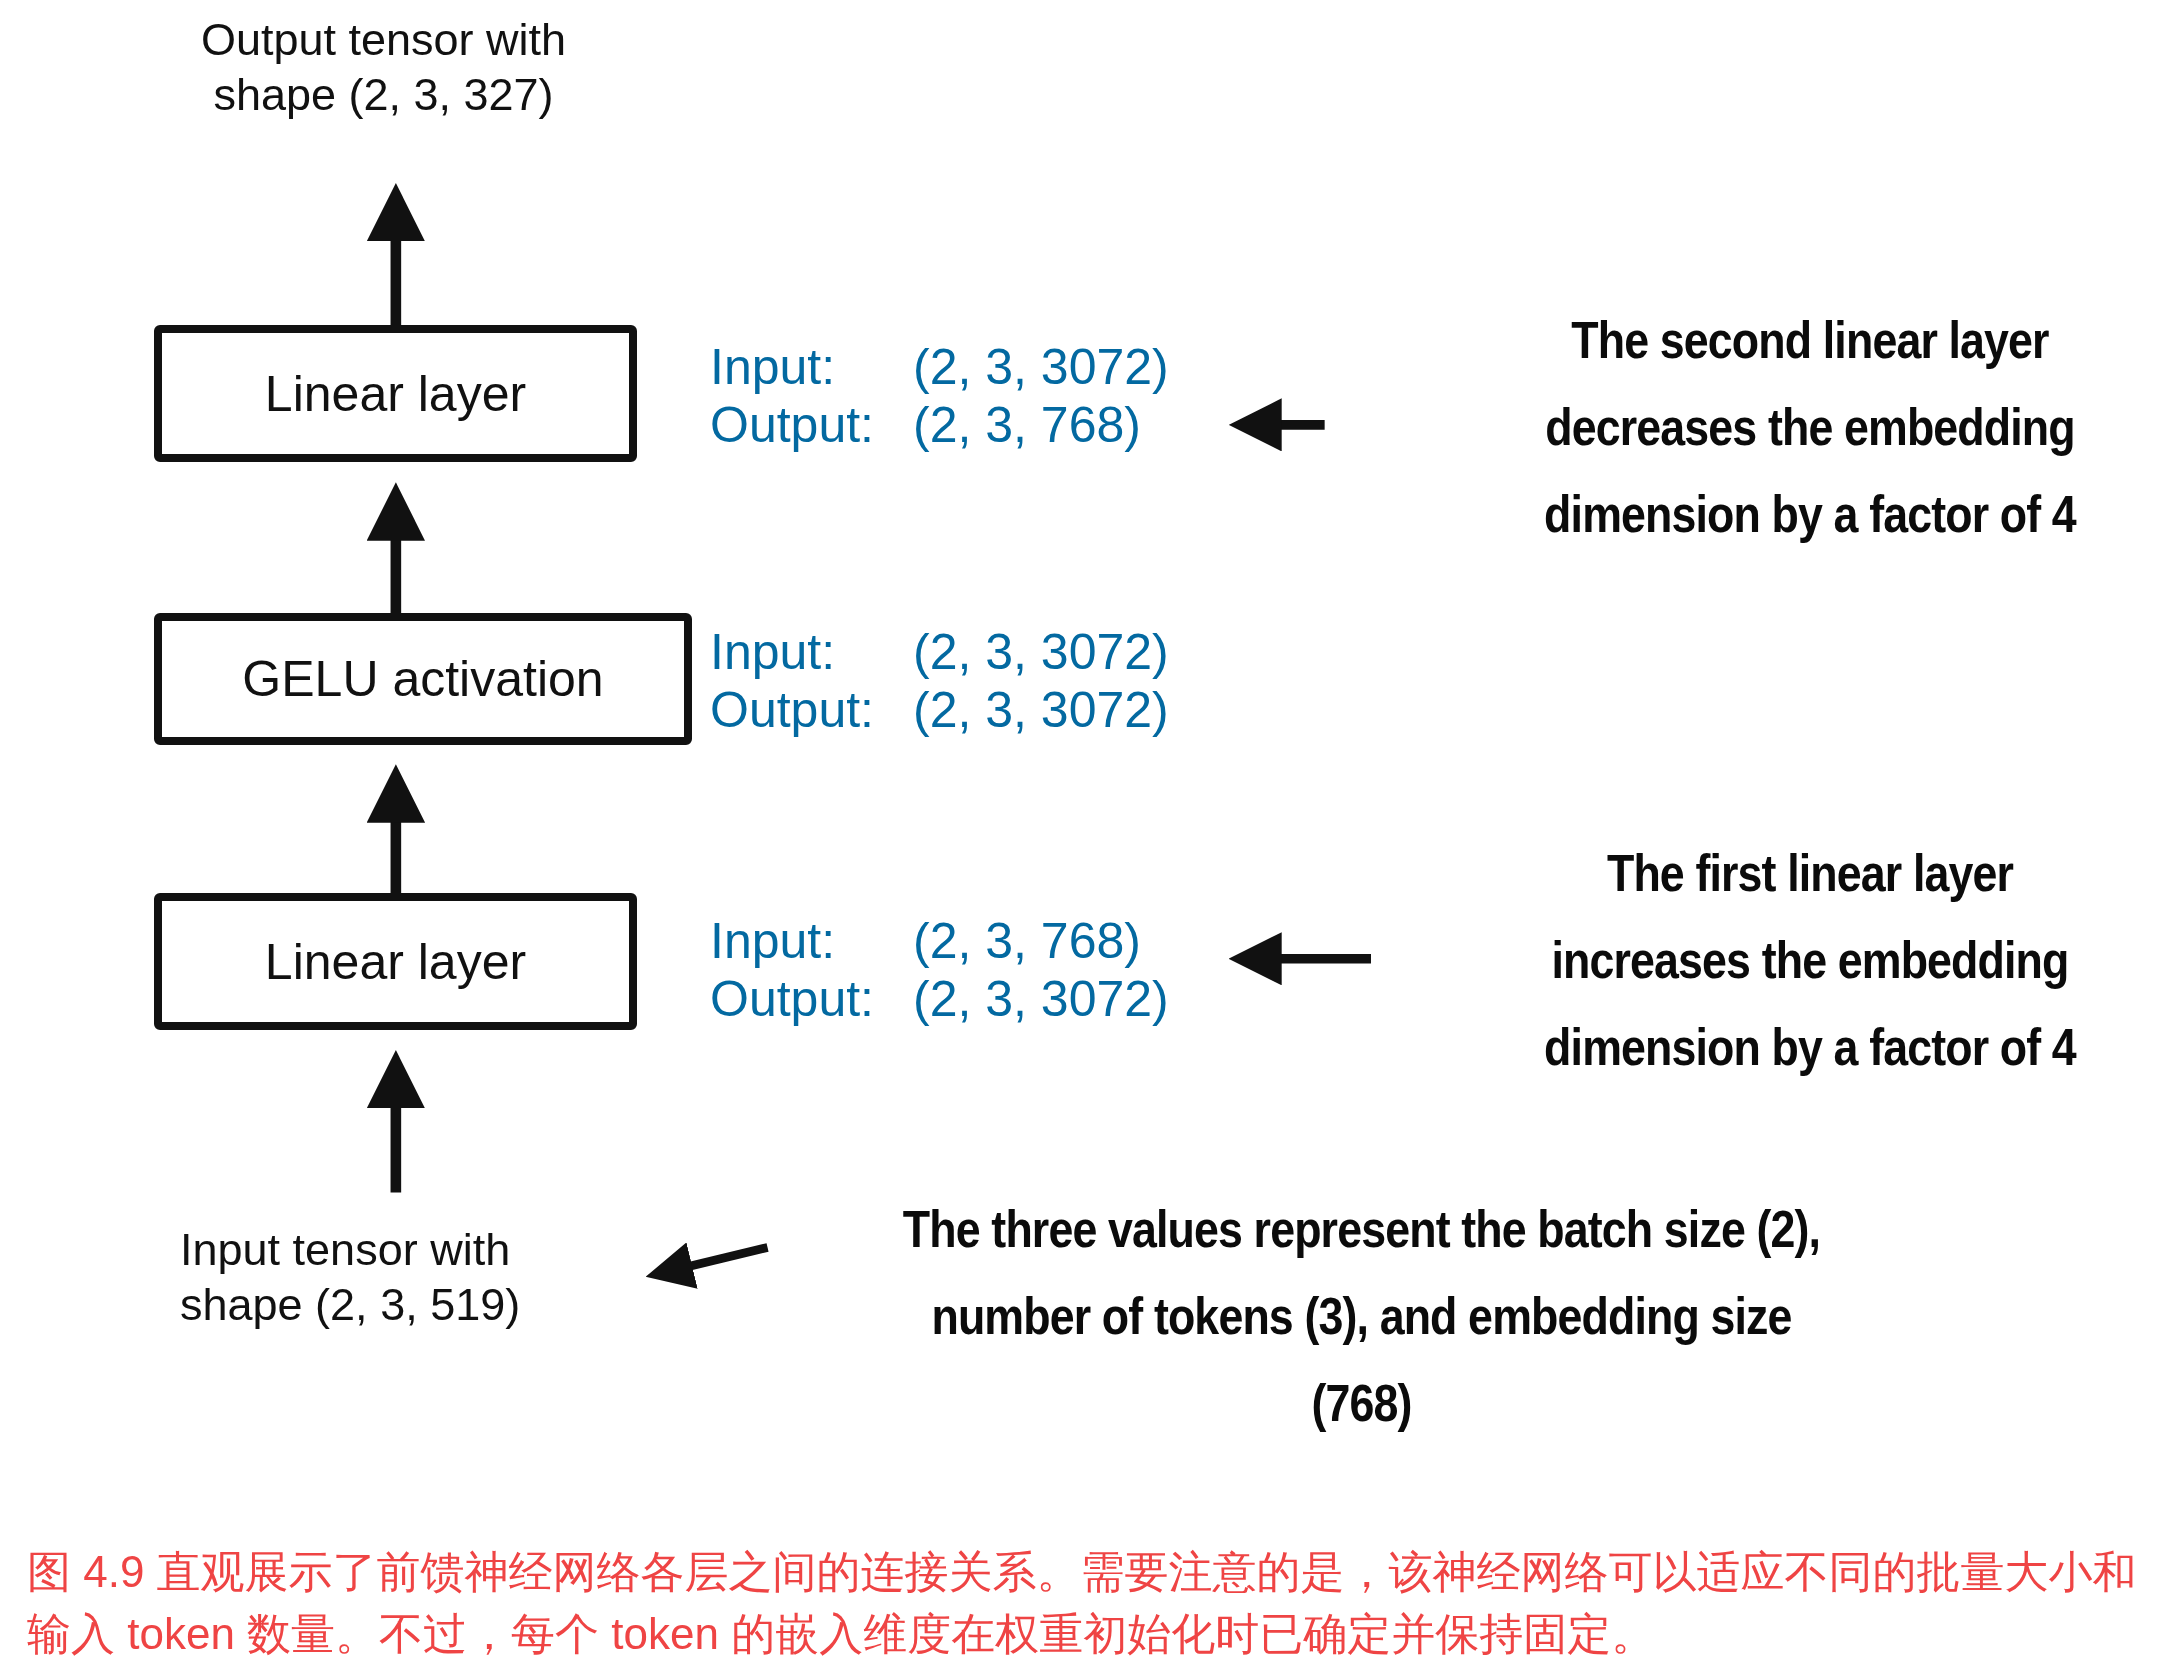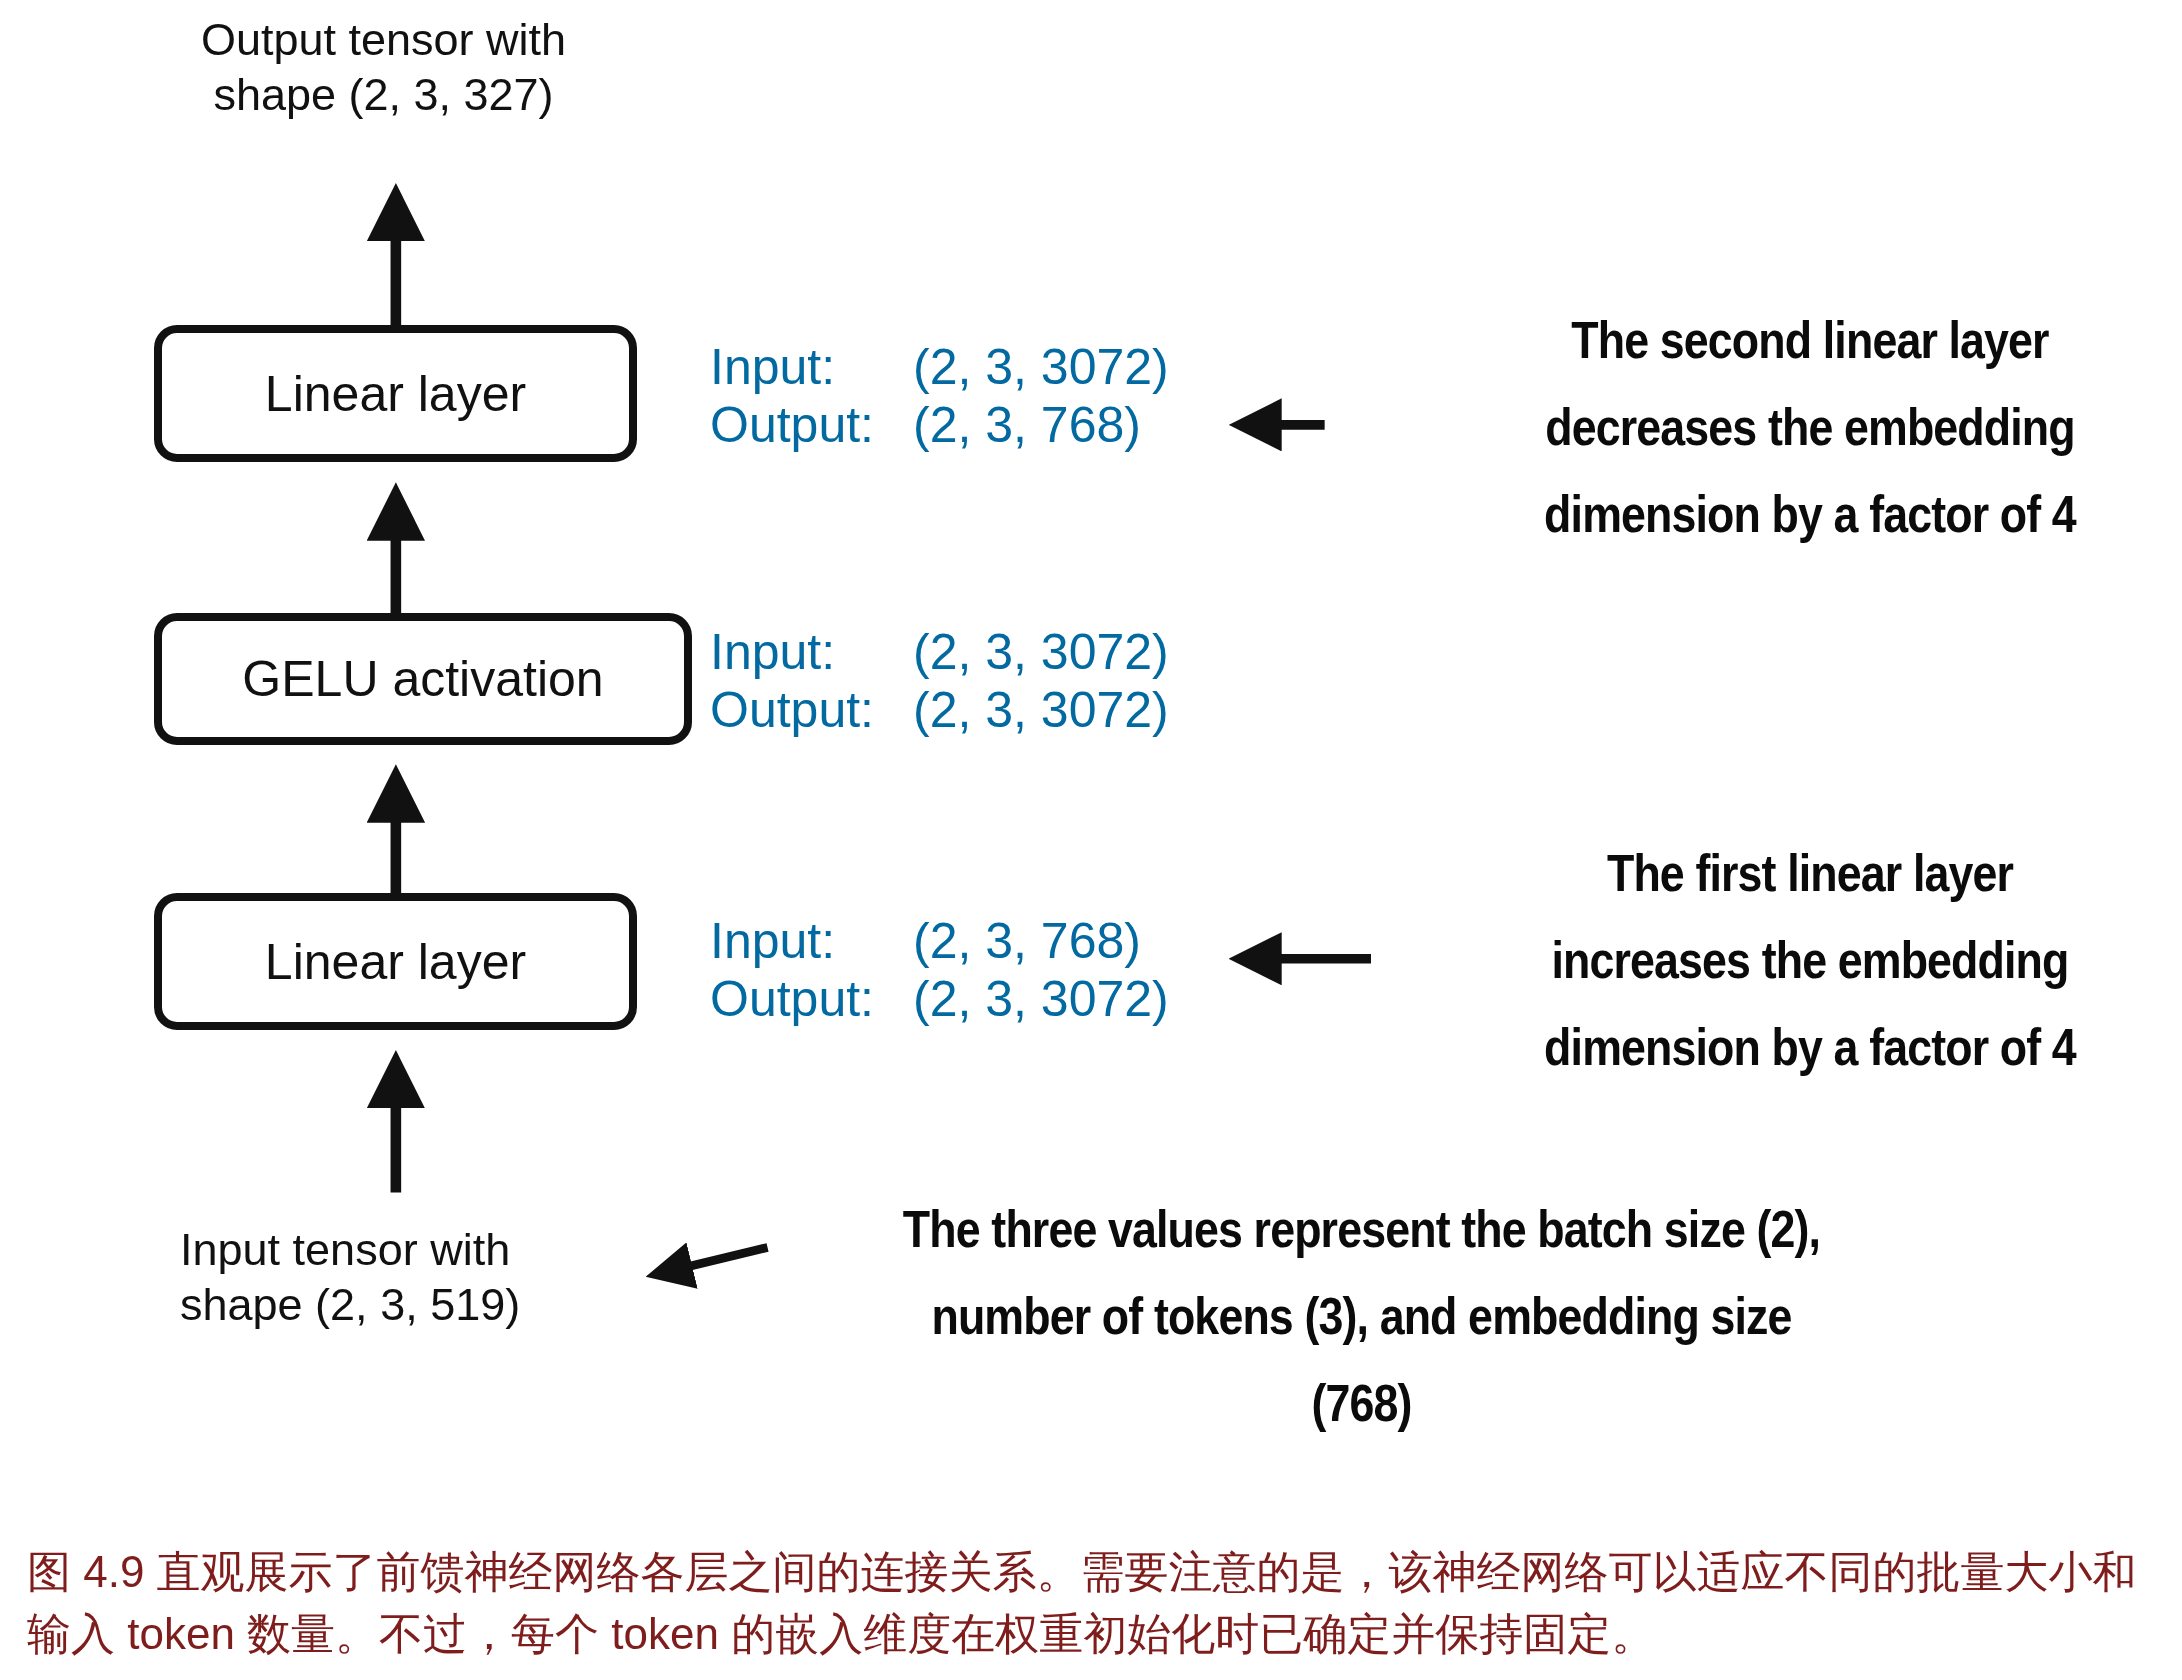--- a/index.html
+++ b/index.html
@@ -11,21 +11,21 @@
     overflow:hidden;
     position:relative;
   }
   .abs{position:absolute;}
   .canvas{position:absolute;left:0;top:0;width:2182px;height:1680px;}
   svg.arrow-layer{position:absolute;left:0;top:0;width:2182px;height:1680px;pointer-events:none;}
 
   .node-box{
     box-sizing:border-box;
     border:8.7px solid #111;
-    border-radius:23px;
+    border-radius:6px;
     background:#ffffff;
     display:flex;align-items:center;justify-content:center;
     font-size:50px;
     color:#111;
   }
   .tensor-label{
     font-size:45px;
     line-height:55px;
     color:#111;
     white-space:pre-line;
@@ -128,17 +128,17 @@
 increases the embedding
 dimension by a factor of 4</div>
 
   <div class="abs tensor-label" style="left:180px;top:1222px;width:463px;">Input tensor with
 shape (2, 3, 519)</div>
 
   <div class="abs annotation" style="left:782px;top:1186px;width:1159px;">The three values represent the batch size (2),
 number of tokens (3), and embedding size
 (768)</div>
 
-  <div class="abs figure-caption" style="left: 27px; top: 1541px; width: 2139px; color: #7f1d1d;">图 4.9 直观展示了前馈神经网络各层之间的连接关系。需要注意的是，该神经网络可以适应不同的批量大小和
+  <div class="abs figure-caption" style="left: 27px; top: 1541px; width: 2139px; color: #ef4444;">图 4.9 直观展示了前馈神经网络各层之间的连接关系。需要注意的是，该神经网络可以适应不同的批量大小和
 输入 token 数量。不过，每个 token 的嵌入维度在权重初始化时已确定并保持固定。</div>
 
 </div>
 
 
 </body></html>

